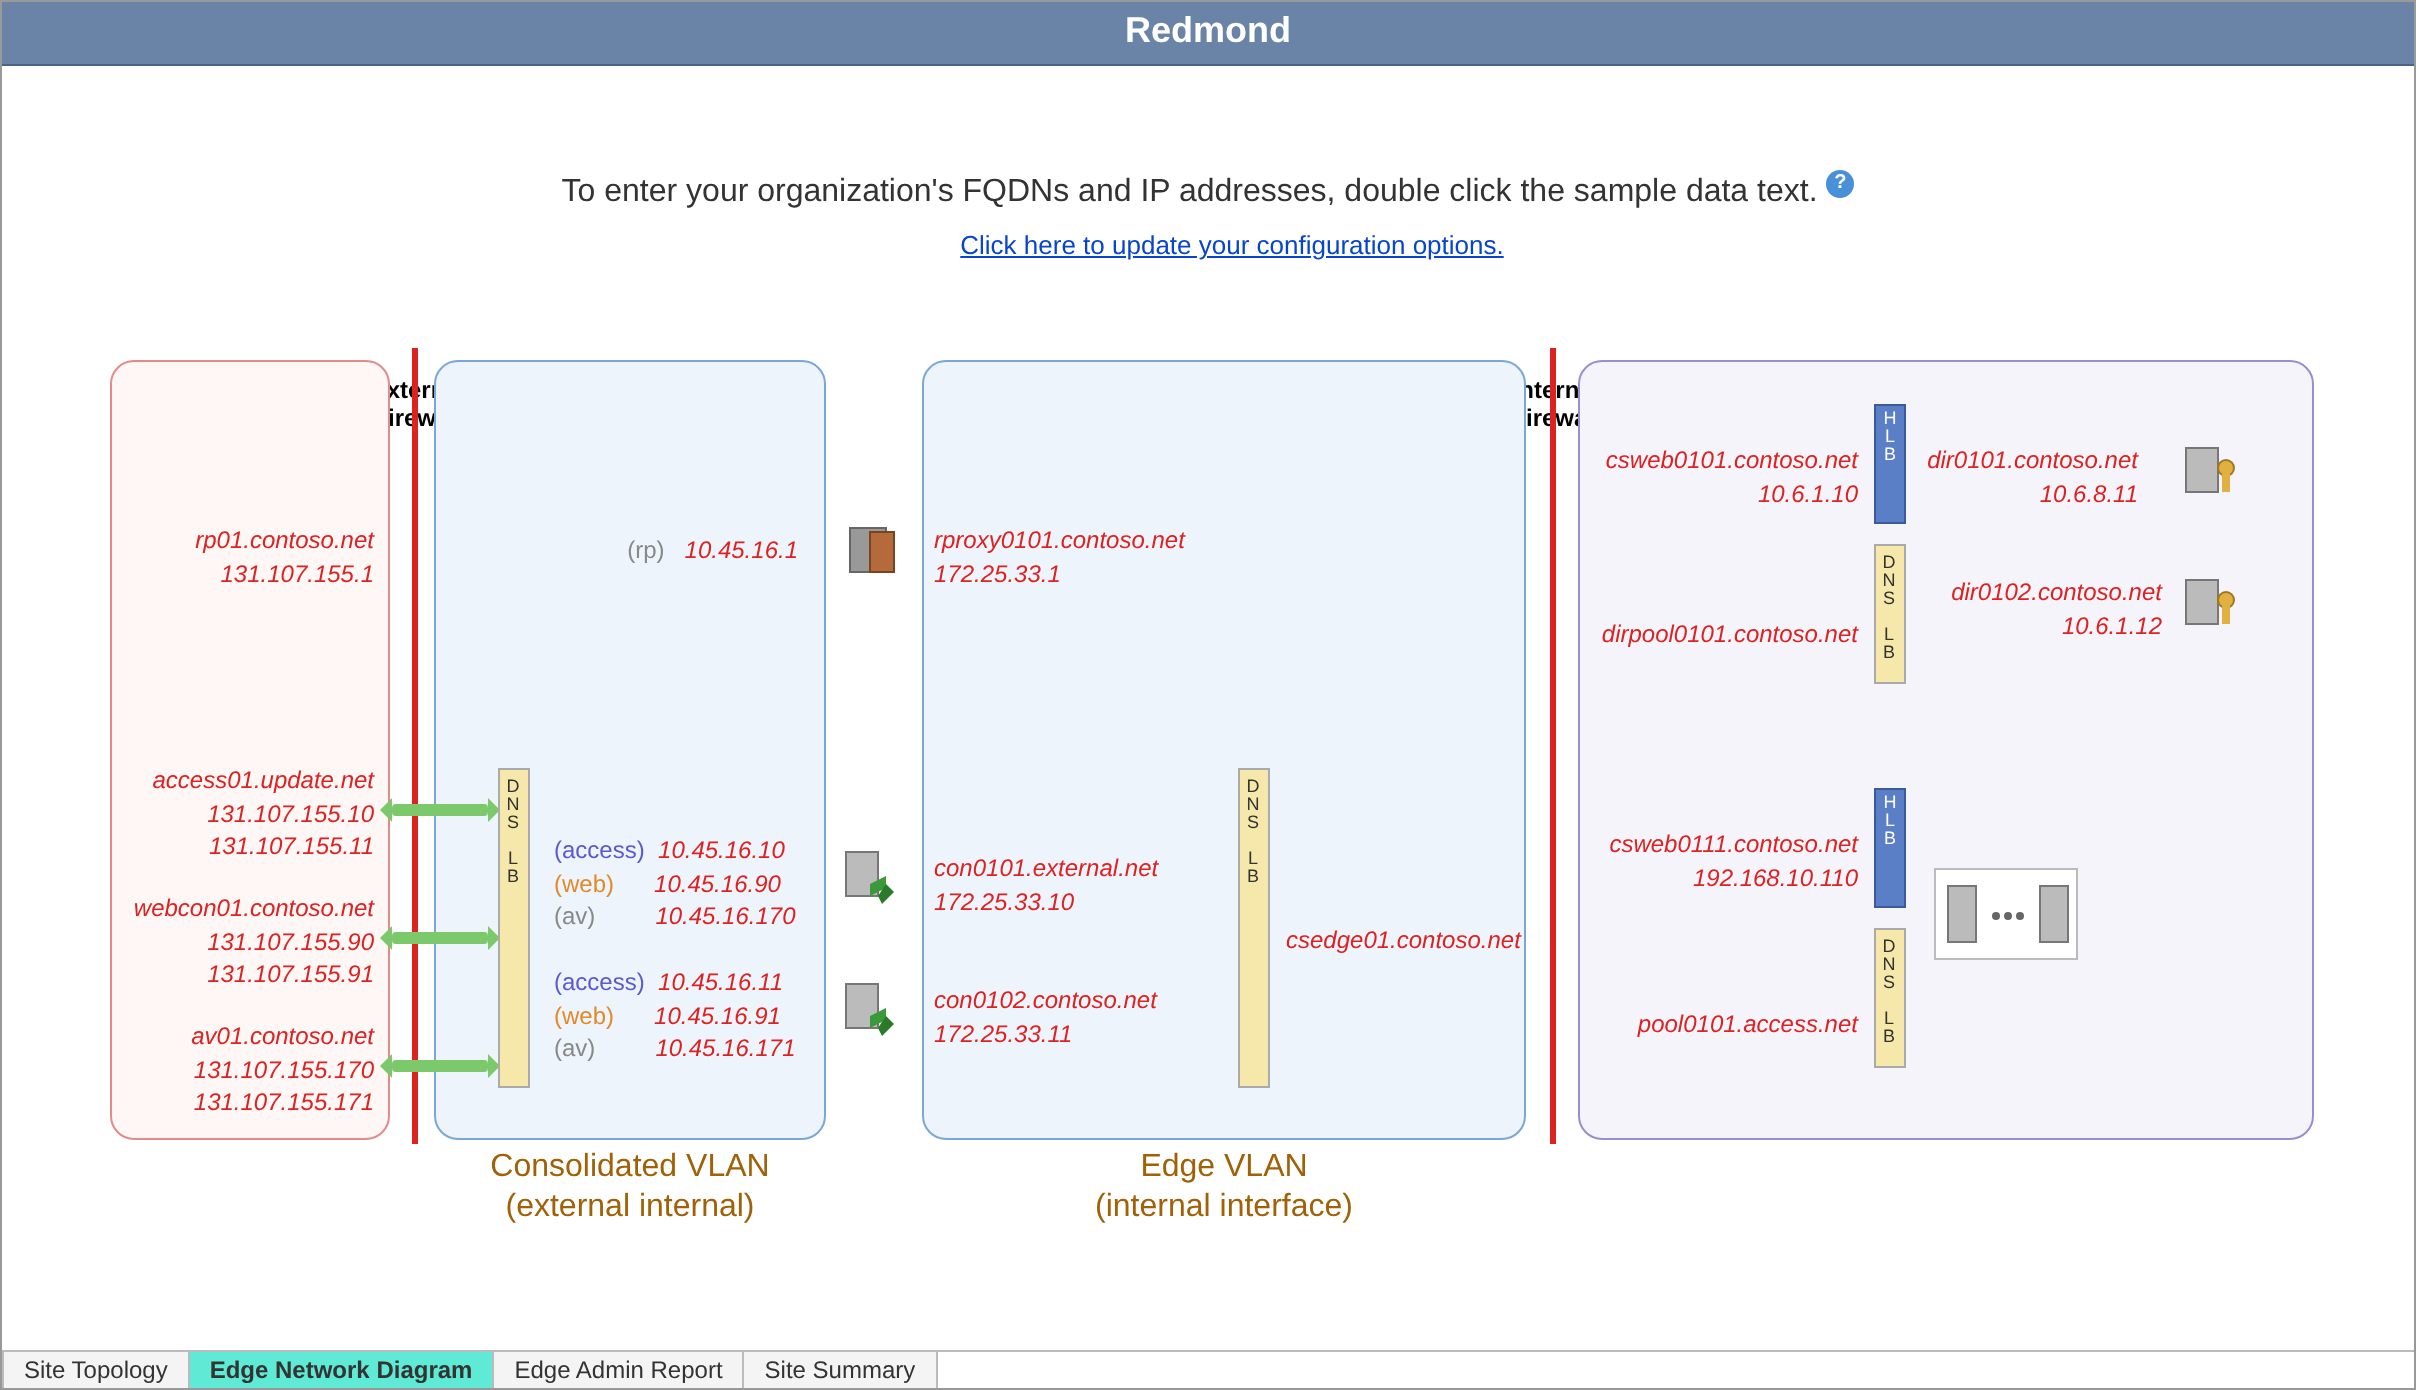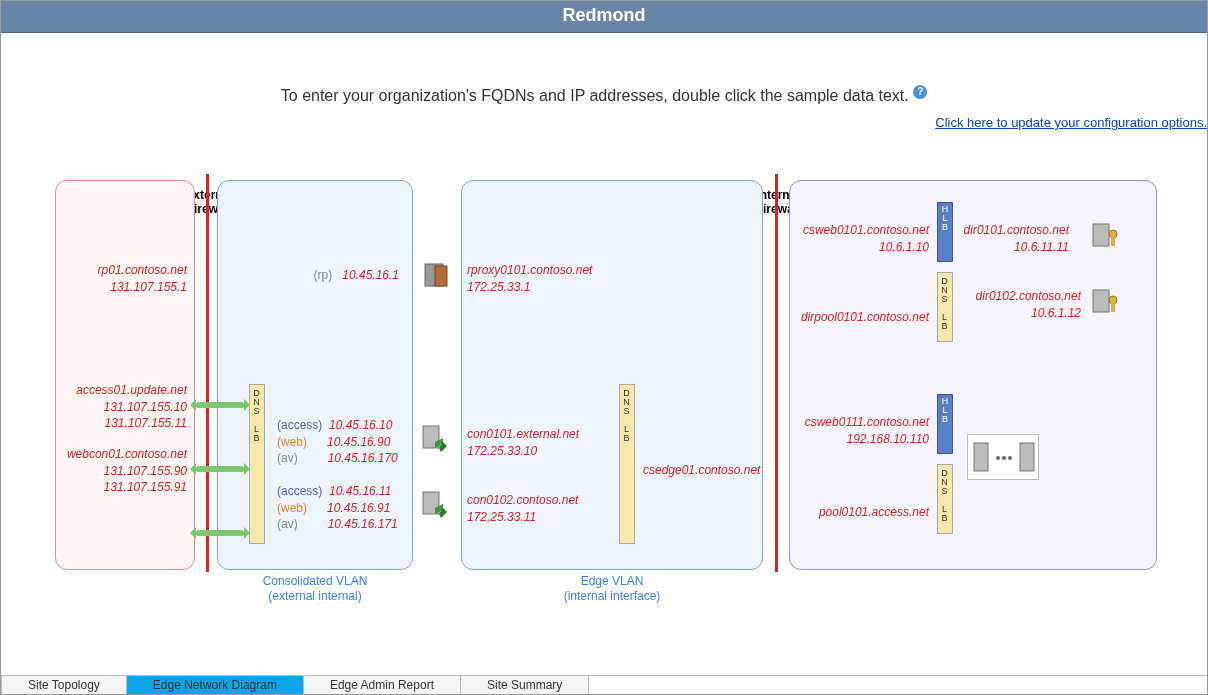--- a/index.html
+++ b/index.html
@@ -35,21 +35,21 @@
     border-radius: 50%;
     background: #4a90d9;
     color: #fff;
     font-size: 10px;
     line-height: 14px;
     text-align: center;
     vertical-align: super;
     font-weight: bold;
   }
   .config-link {
-    text-align: right;
+    text-align: center;
     margin-top: 10px;
     padding-left: 24px;
   }
   .config-link a {
     color: #0645cc;
     font-size: 13px;
     text-decoration: underline;
   }
   .canvas {
     position: relative;
@@ -77,22 +77,22 @@
     position: absolute;
     border-radius: 12px;
     background: rgba(255,255,255,0.4);
   }
   .box-pink { border: 1px solid #e38a8a; background: #fef7f5; }
   .box-blue { border: 1px solid #7ba7d6; background: #eef4fb; }
   .box-purple { border: 1px solid #9a8dd0; background: #f6f4fb; }
   .box-label {
     position: absolute;
     text-align: center;
-    font-size: 12px;
-    color: #3b82f6;
+    font-size: 16px;
+    color: #a16207;
     line-height: 1.25;
   }
   .red { color: #d22; font-style: italic; }
   .grey { color: #888; }
   .blue2 { color: #5a5ad0; }
   .orange { color: #e08a2a; }
   .txt { position: absolute; font-size: 12px; line-height: 1.35; }
   .right { text-align: right; }
   .left { text-align: left; }
   .lb-bar {
@@ -141,29 +141,29 @@
   .conn::after { right: -6px; border-left: 6px solid #7cc96b; }
   .tabs {
     position: absolute;
     bottom: 0; left: 0; right: 0;
     display: flex;
     border-top: 1px solid #bbb;
     background: #fff;
     font-size: 12px;
   }
   .tab {
-    padding: 2px 26px;
+    padding: 2px 10px;
     border: 1px solid #bbb;
     border-bottom: none;
     border-top: none;
     background: #f4f4f4;
     margin-right: -1px;
     cursor: pointer;
   }
-  .tab.active { background: #0ea5e9; font-weight: normal; }
+  .tab.active { background: #5eead4; font-weight: bold; }
 </style>
 </head>
 <body>
 
 <div class="title-bar">Redmond</div>
 
 <div class="instruction">
   <span>To enter your organization's FQDNs and IP addresses, double click the sample data text.</span>
   <span class="help-icon">?</span>
 </div>
@@ -202,20 +202,25 @@
   <div class="txt red right" style="left:52px; top:248px; width:134px;">
     <span>access01.update.net</span><br>
     <span>131.107.155.10</span><br>
     <span>131.107.155.11</span>
   </div>
   <div class="txt red right" style="left:48px; top:312px; width:138px;">
     <span>webcon01.contoso.net</span><br>
     <span>131.107.155.90</span><br>
     <span>131.107.155.91</span>
   </div>
+  <div class="txt red right" style="left:60px; top:376px; width:126px;">
+    <span>av01.contoso.net</span><br>
+    <span>131.107.155.170</span><br>
+    <span>131.107.155.171</span>
+  </div>
 
   <div class="conn" style="left:195px; top:268px; width:48px;"></div>
   <div class="conn" style="left:195px; top:332px; width:48px;"></div>
   <div class="conn" style="left:195px; top:396px; width:48px;"></div>
 
   <div class="lb-bar" style="left:248px; top:250px; height:160px;">
     <span>D</span>
       <span>N</span>
       <span>S</span>
       <span>&nbsp;</span>
@@ -299,21 +304,21 @@
     <span>D</span>
       <span>N</span>
       <span>S</span>
       <span>&nbsp;</span>
       <span>L</span>
       <span>B</span>
   </div>
 
   <div class="txt red right" style="left:948px; top:88px; width:120px;">
     <span>dir0101.contoso.net</span><br>
-    <span>10.6.11.11</span>
+    <span>10.6.8.11</span>
   </div>
   <div class="txt red right" style="left:960px; top:154px; width:120px;">
     <span>dir0102.contoso.net</span><br>
     <span>10.6.1.12</span>
   </div>
   <div class="server-key" style="left:1090px; top:88px;">
     <svg width="30" height="30">
         <rect x="2" y="2" width="16" height="22" fill="#bbb" stroke="#777"></rect>
         <circle cx="22" cy="12" r="4" fill="#e0b040" stroke="#a07820"></circle>
         <rect x="20" y="14" width="4" height="10" fill="#e0b040"></rect>

